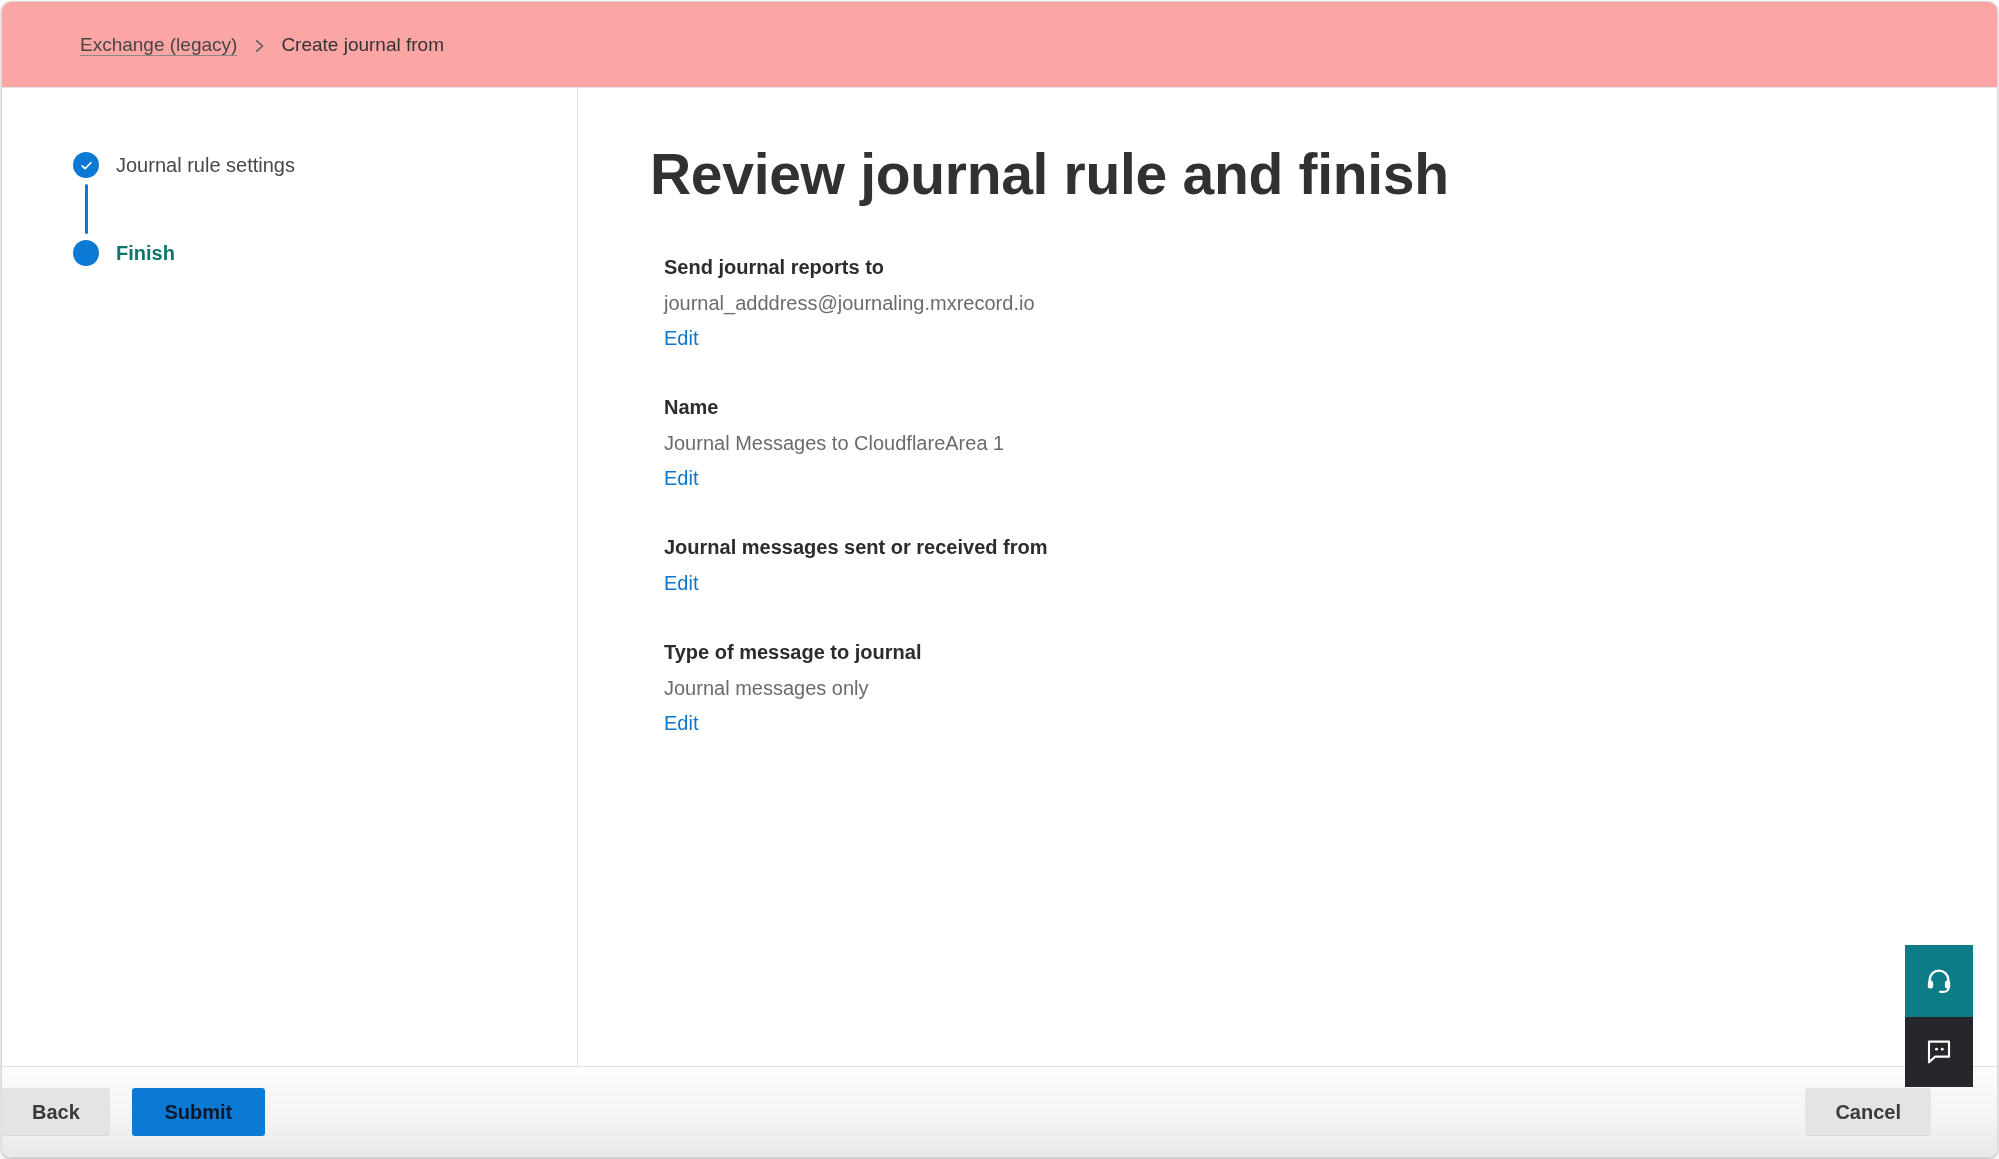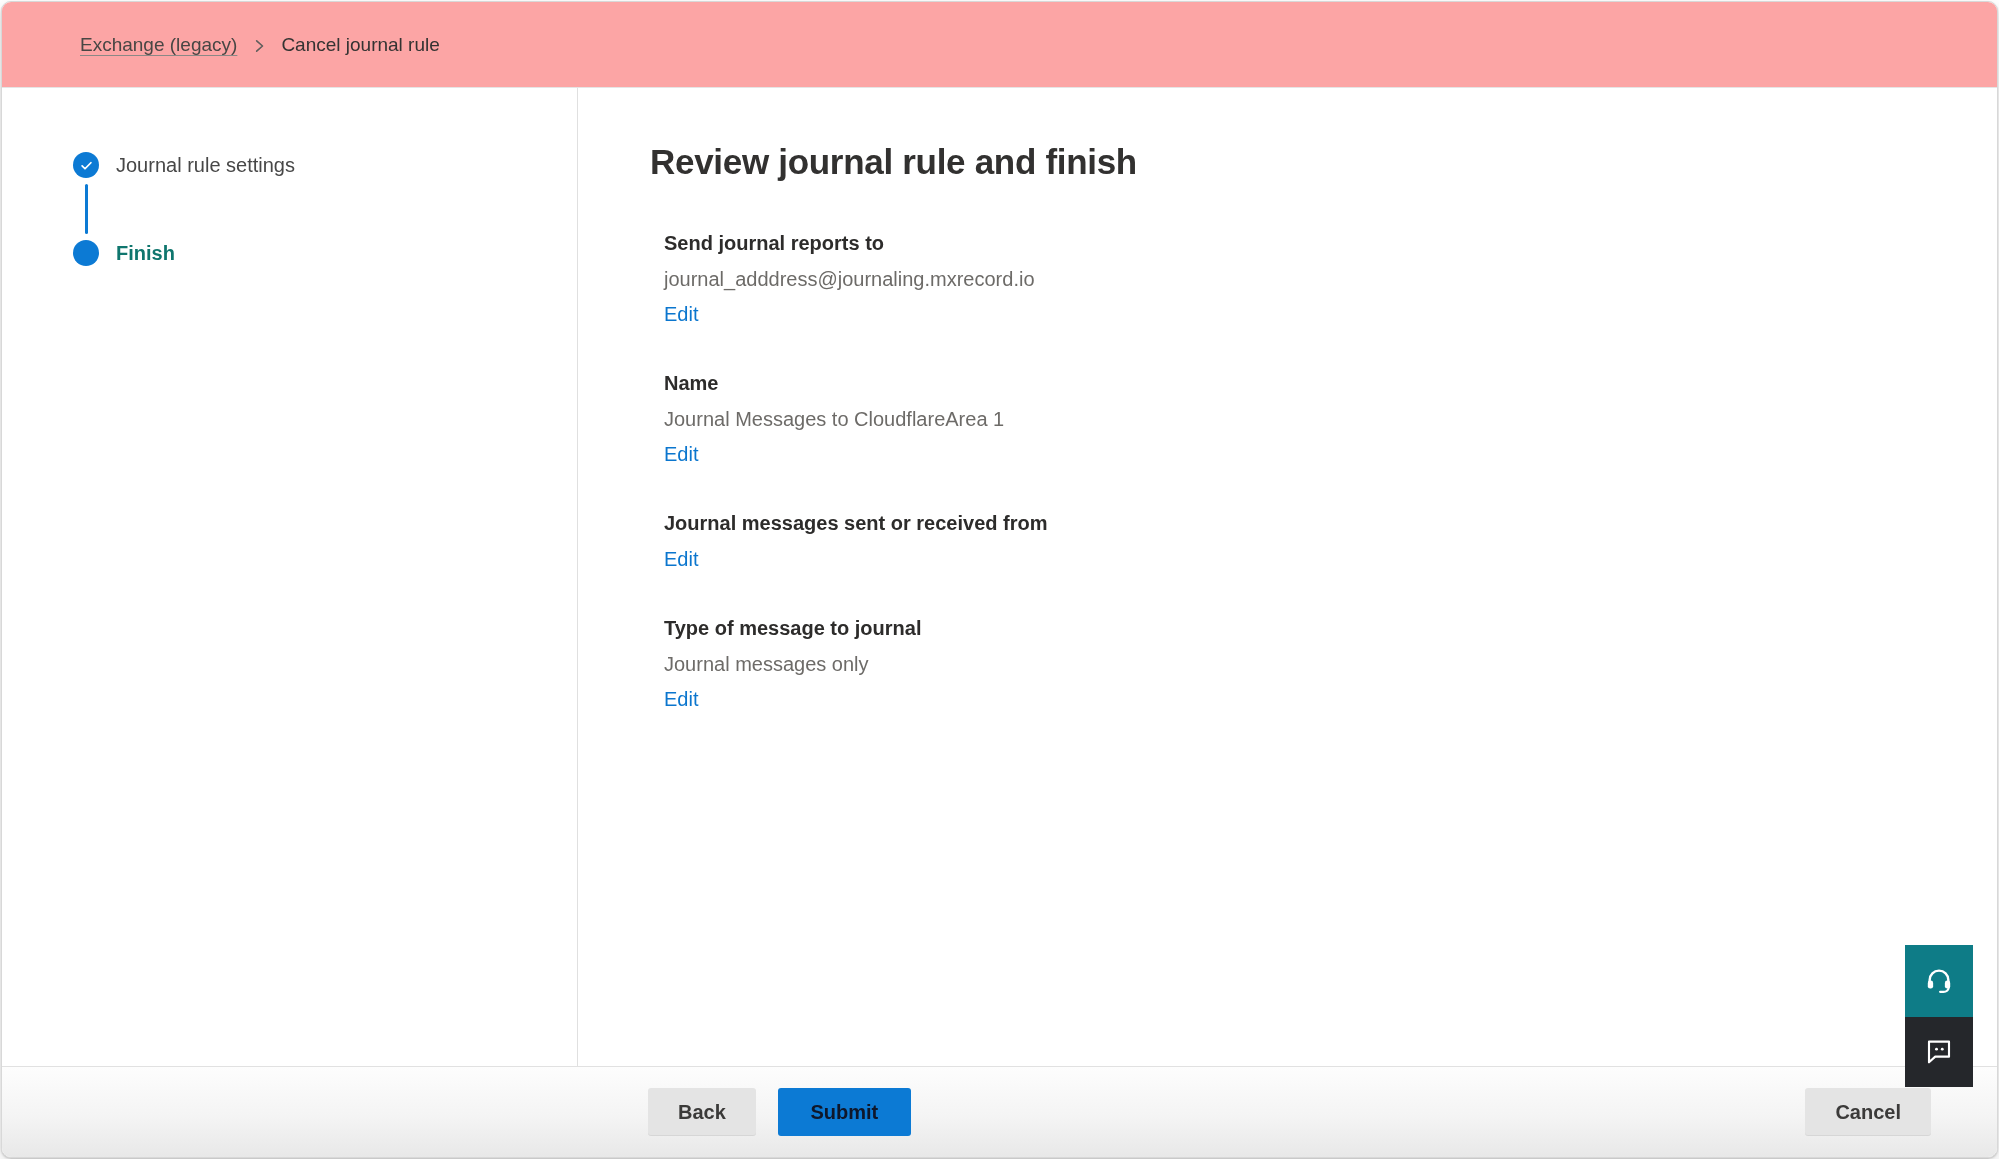--- a/index.html
+++ b/index.html
@@ -58,21 +58,21 @@
   .step-label.current{ font-weight:bold; color:#0f766e; }
   .connector{
     width:3px; height:50px; border-radius:2px;
     background:var(--accent);
     margin:6px 0 6px 12px;
   }
 
   .main{ flex:1; padding:55px 0 0 72px; box-sizing:border-box; }
   h1{
     margin:0 0 50px 0;
-    font-size:35px; line-height:1.1; font-weight:700;
+    font-size:57px; line-height:1.1; font-weight:700;
     color:#323130; letter-spacing:-0.3px;
   }
   .section{ margin-bottom:46px;margin-left:14px; }
   .section-label{
     font-size:20px; font-weight:700; color:#2d2c2b;
     margin:0 0 13px 0;
   }
   .section-value{
     font-size:20px; color:#6d6b68; margin:0 0 12px 0;
   }
@@ -89,21 +89,21 @@
     display:flex; align-items:center;
   }
   .btn{
     height:48px; border:none; border-radius:3px;
     font-family:"Liberation Sans", sans-serif;
     font-size:20px; font-weight:600; cursor:pointer;
     padding:0 30px; box-sizing:border-box;
   }
   .btn-gray{ background:#e4e4e4; color:#3b3a39; box-shadow:inset 0 -1px 0 rgba(0,0,0,.06); }
   .btn-primary{ background:var(--accent); color:#0f172a; min-width:133px; }
-  .btn-back{ margin-left:646px; min-width:107px; }
+  .btn-back{ min-width:107px; }
   .btn-submit{ margin-left:22px; }
   .btn-cancel{ margin-left:auto; margin-right:66px; min-width:125px; }
 
   
   .side-widgets{
     position:absolute; top:943px; right:24px; width:68px;
     display:flex; flex-direction:column; z-index:5;
   }
   .side-btn{
     width:68px; border:none; margin:0; padding:0; cursor:pointer;
@@ -117,21 +117,21 @@
 
 <div class="window">
 
   <header class="topbar">
     <a class="crumb-link">Exchange (legacy)</a>
     <span class="chev">
       <svg width="14" height="14" viewBox="0 0 12 12">
         <path d="M4 1.6 L9 6 L4 10.4" fill="none" stroke="#605e5c" stroke-width="1.4" stroke-linecap="round" stroke-linejoin="round"></path>
       </svg>
     </span>
-    <span class="crumb-current">Cancel journal rule</span>
+    <span class="crumb-current">Create journal from</span>
   </header>
 
   <div class="content">
 
     <aside class="left-panel">
       <div class="step-row">
         <span class="step-circle">
           <svg width="15" height="15" viewBox="0 0 24 24">
             <path d="M5 12.6 L9.6 17.2 L19 7.6" fill="none" stroke="#ffffff" stroke-width="2.8" stroke-linecap="round" stroke-linejoin="round"></path>
           </svg>

